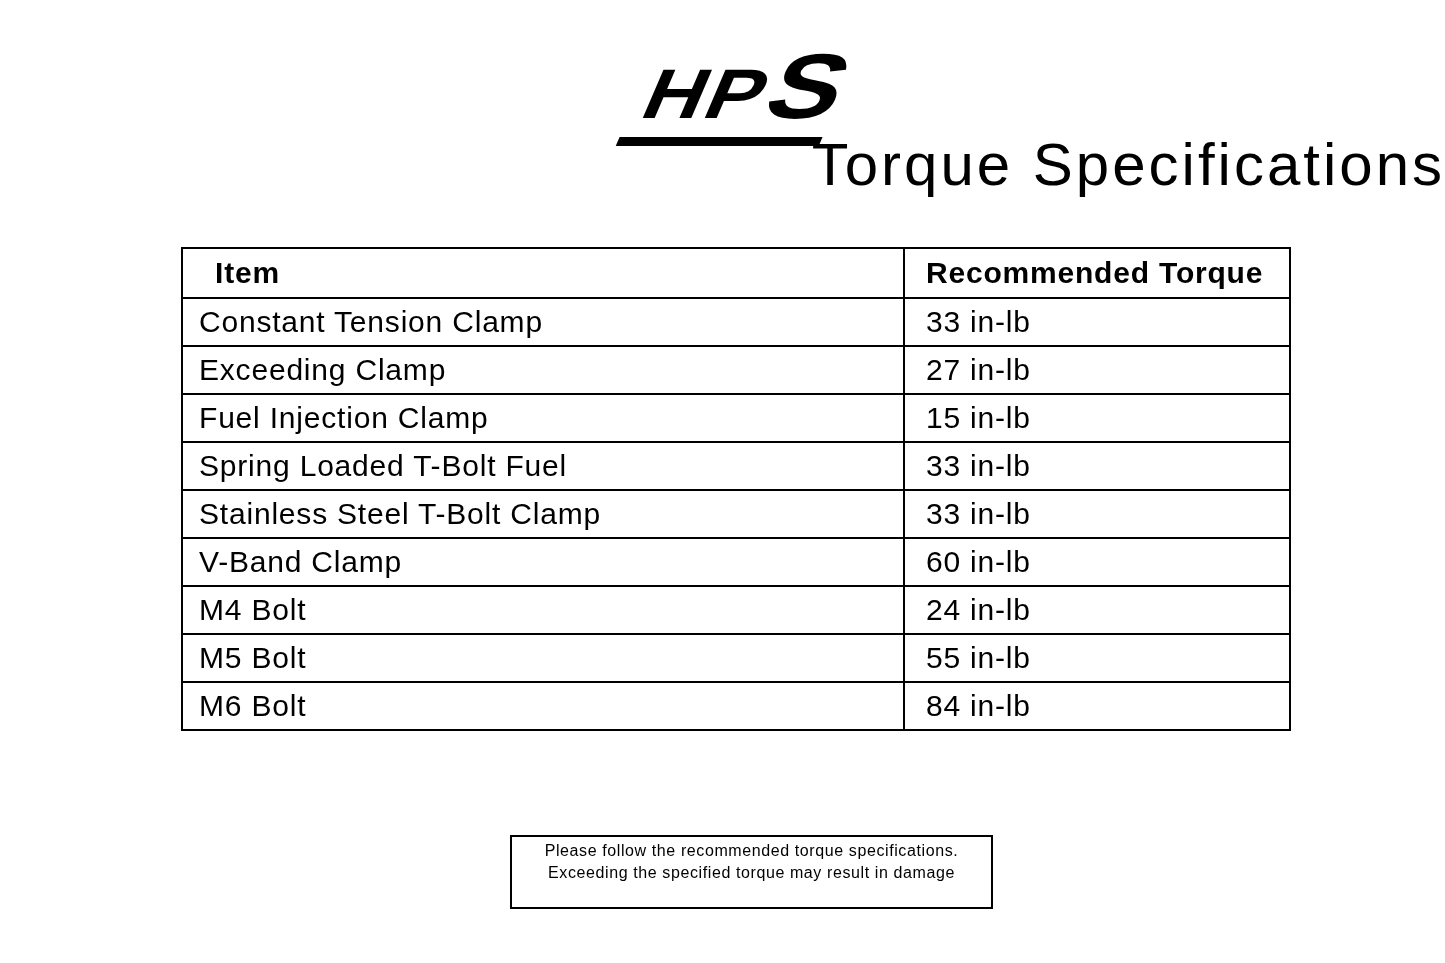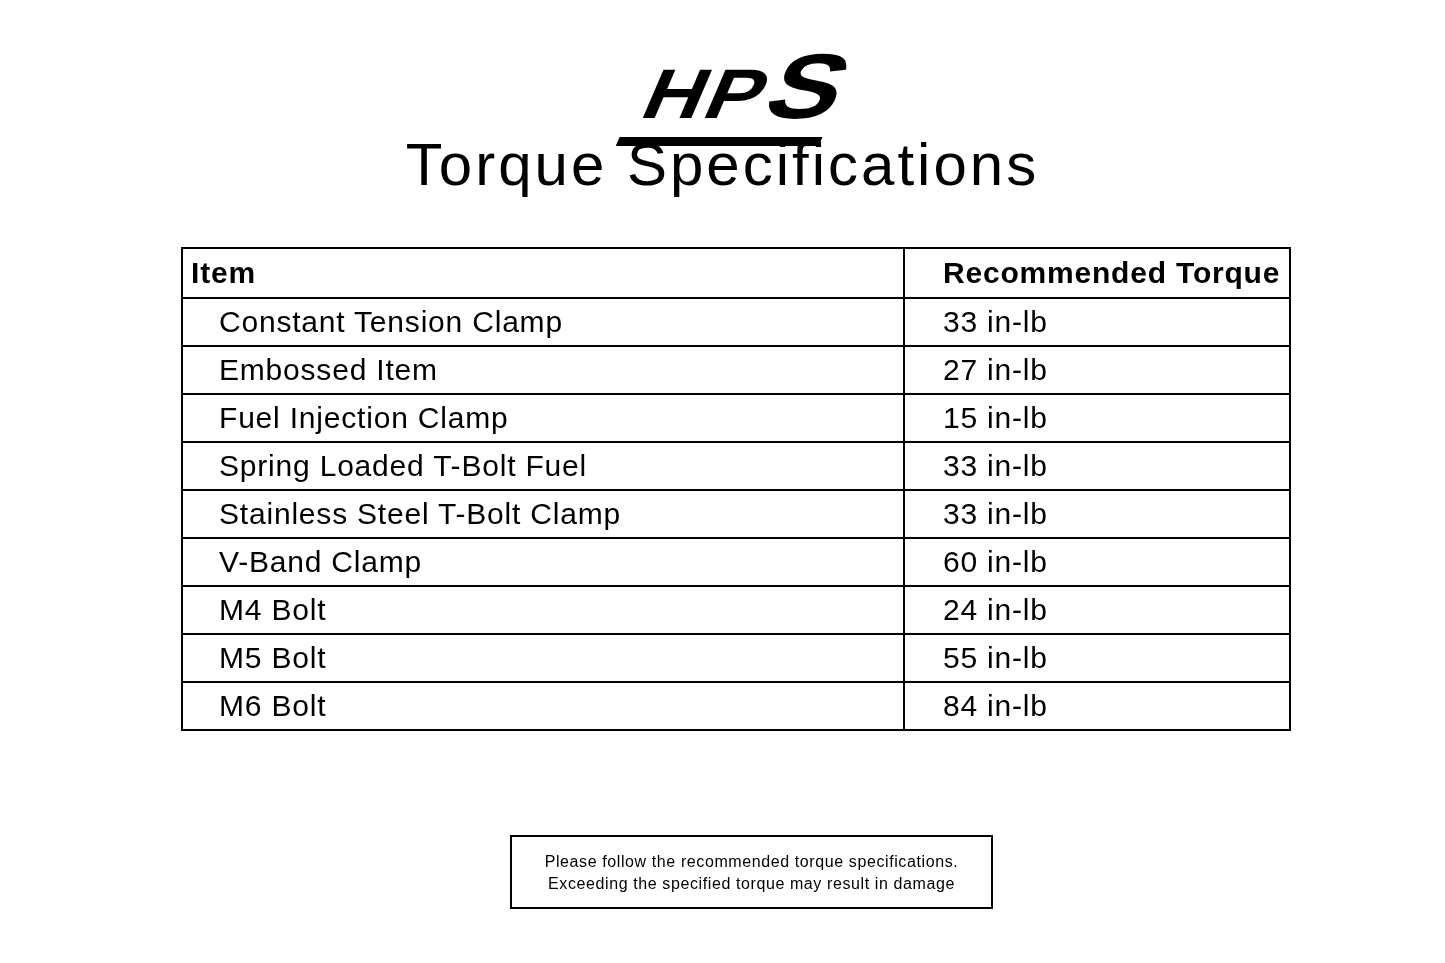--- a/index.html
+++ b/index.html
@@ -50,21 +50,21 @@
     height: 9px;
     background: #000000;
   }
 
   
   .title {
     position: absolute;
     top: 134px;
     left: 0;
     width: 100%;
-    text-align: center;
+    text-align: right;
     font-size: 60px;
     font-weight: normal;
     letter-spacing: 3px;
     line-height: 62px;
   }
 
   
   .spec-table {
     position: absolute;
     left: 181px;
@@ -81,41 +81,41 @@
     letter-spacing: 0.8px;
     text-align: left;
     vertical-align: middle;
     background: #ffffff;
     overflow: hidden;
     white-space: nowrap;
   }
   .spec-table th {
     font-weight: bold;
     height: 50px;
-    padding-left: 8px;
+    padding-left: 32px;
   }
   .spec-table td {
     font-weight: normal;
     height: 48px;
-    padding-left: 36px;
+    padding-left: 16px;
   }
   .spec-table th:last-child,
   .spec-table td:last-child {
-    padding-left: 38px;
+    padding-left: 21px;
   }
 
   
   .note-box {
     position: absolute;
     left: 510px;
     top: 835px;
     width: 483px;
     height: 74px;
     border: 2px solid #000000;
-    padding: 14px 6px;
+    padding: 3px 6px;
     text-align: center;
   }
   .note-line {
     font-size: 16px;
     line-height: 21.5px;
     letter-spacing: 0.6px;
     white-space: nowrap;
   }
 </style>
 </head>
@@ -141,21 +141,21 @@
       <th>Item</th>
       <th>Recommended Torque</th>
     </tr>
   </thead>
   <tbody>
     <tr>
       <td>Constant Tension Clamp</td>
       <td>33 in-lb</td>
     </tr>
     <tr>
-      <td>Embossed Item</td>
+      <td>Exceeding Clamp</td>
       <td>27 in-lb</td>
     </tr>
     <tr>
       <td>Fuel Injection Clamp</td>
       <td>15 in-lb</td>
     </tr>
     <tr>
       <td>Spring Loaded T-Bolt Fuel</td>
       <td>33 in-lb</td>
     </tr>

